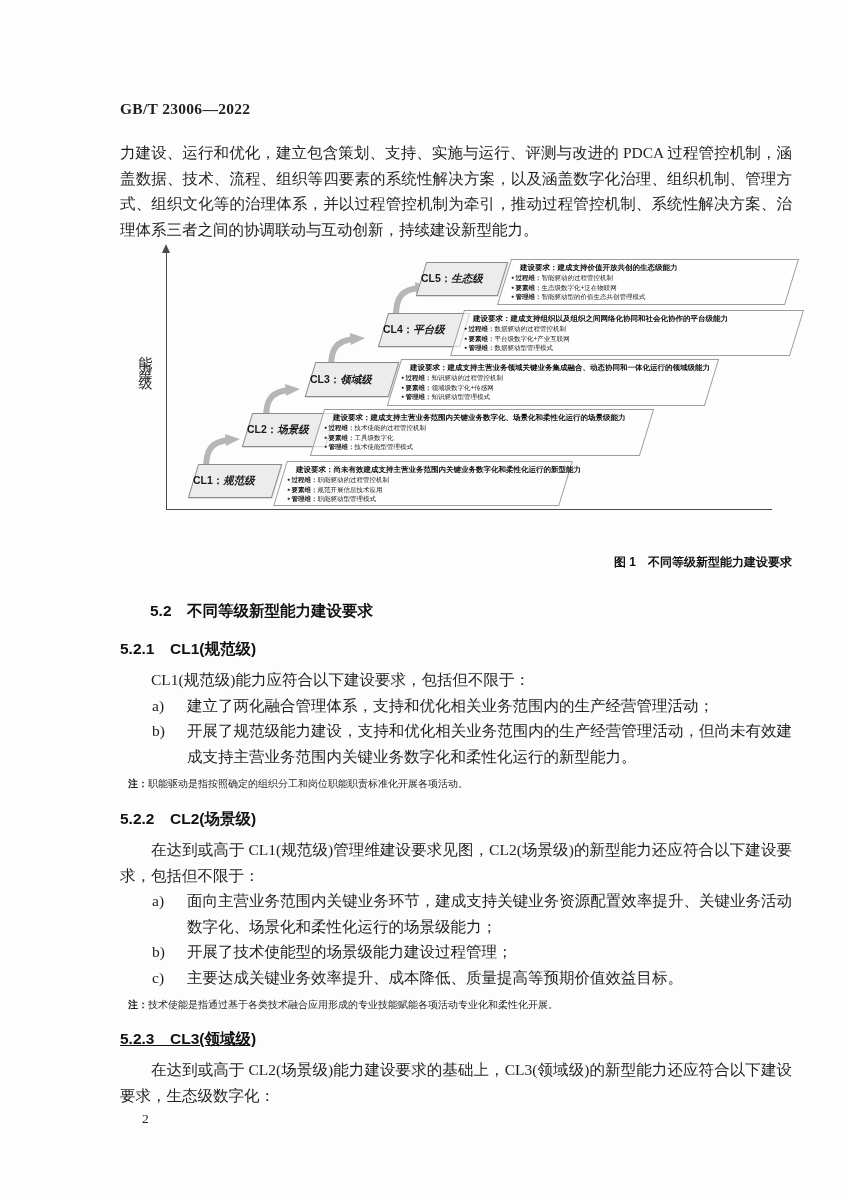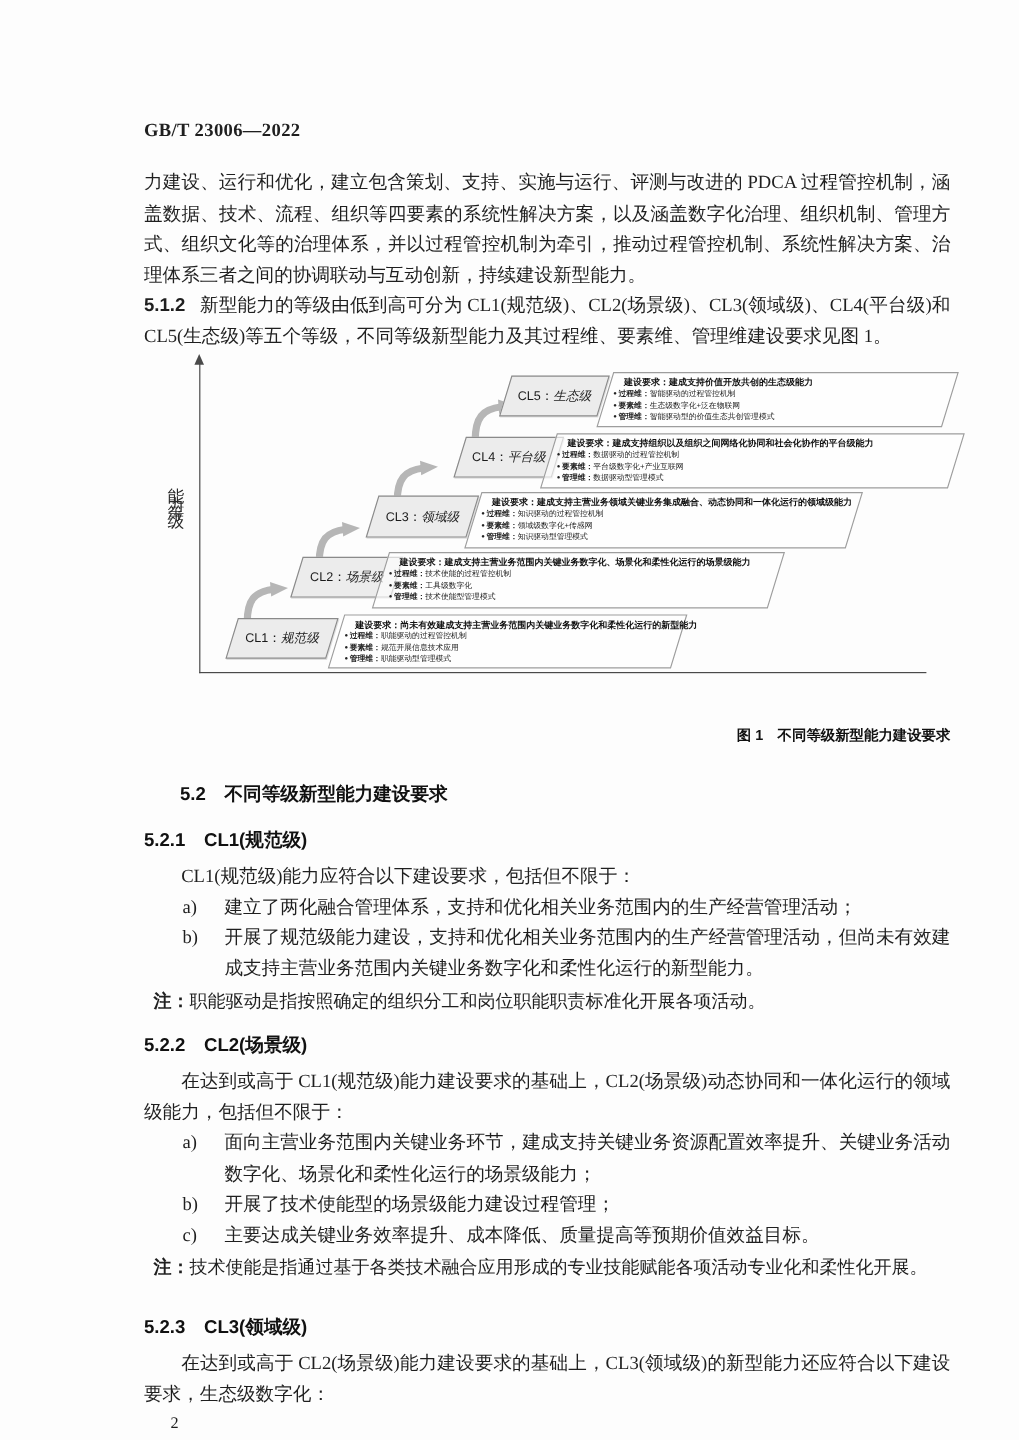--- a/index.html
+++ b/index.html
@@ -36,23 +36,23 @@
   }
 
   .level-box { position:absolute; }
   .level-box .box-bg {
     position:absolute; inset:0; background:#ececec;
     border:1px solid #8a8a8a; transform:skewX(-17deg);
     box-shadow:1px 1px 0 rgba(0,0,0,.12);
   }
   .level-box .box-label {
     position:relative; width:100%; height:100%;
-    display:flex; align-items:center; justify-content:center;
+    display:flex; align-items:center; 
     font-family:"Liberation Sans","DejaVu Sans",sans-serif;
-    font-size:10.5px; font-weight:normal; color:#1a1a1a; white-space:nowrap;
+    font-size:10.5px; font-weight:bold; color:#1a1a1a; white-space:nowrap;
   }
   .level-box .box-label .grade { font-style:italic; }
 
   .panel { position:absolute; }
   .panel .panel-bg { position:absolute; inset:0; border:1px solid #9d9d9d; transform:skewX(-17deg); background:rgba(255,255,255,.65); }
   .panel .panel-content { position:relative; padding:3px 0 0 0; font-family:"Liberation Sans","DejaVu Sans",sans-serif; }
   .panel .req-line { font-size:7.5px; font-weight:bold; white-space:nowrap; padding-left:16px; line-height:11px; color:#111; }
   .panel .dim-line { font-size:6.5px; line-height:9.5px; white-space:nowrap; padding-left:7px; color:#222; }
   .panel .dim-line::before { content:"● "; font-size:5px; vertical-align:1px; }
   .panel .dim-label { font-weight:bold; }
@@ -63,40 +63,39 @@
     margin-top:28px; text-align:right;
     font-family:"Liberation Sans","DejaVu Sans",sans-serif;
     font-size:12px; font-weight:bold; color:#111;
   }
 
   
   .h-sans { font-family:"Liberation Sans","DejaVu Sans",sans-serif; font-weight:bold; font-size:15.5px; color:#111; }
   .h-52   { margin-top:30px;margin-left:30px; }
   .h-521  { margin-top:17px; }
   .h-522  { margin-top:15px; }
-  .h-523  { margin-top:28px; }
+  .h-523  { margin-top:14px;text-decoration:underline; }
   .intro  { margin-top:7px; text-indent:2em; }
   .list-item { display:flex; font-size:15.5px; line-height:25.5px; text-align:justify; }
   .list-item .marker { width:35px; padding-left:32px; flex:0 0 67px; }
   .list-item .itext { flex:1; }
-  .note { margin-top:4px; font-size:15px; line-height:21px; padding-left:8px; text-align:justify; }
+  .note { margin-top:4px; font-size:10px; line-height:21px; padding-left:8px; text-align:justify; }
   .note .note-label { font-weight:bold; font-family:"Liberation Sans","DejaVu Sans",sans-serif; }
   .page-num { margin-top:3px; padding-left:22px; font-size:13.5px; }
 </style>
 </head>
 <body>
 
 <div class="page">
   <div class="content">
 
     <div class="doc-header">GB/T 23006—2022</div>
 
     <p class="body-p p1">力建设、运行和优化，建立包含策划、支持、实施与运行、评测与改进的 PDCA 过程管控机制，涵盖数据、技术、流程、组织等四要素的系统性解决方案，以及涵盖数字化治理、组织机制、管理方式、组织文化等的治理体系，并以过程管控机制为牵引，推动过程管控机制、系统性解决方案、治理体系三者之间的协调联动与互动创新，持续建设新型能力。</p>
 
-    <p class="clause"><span class="cnum">5.1.2</span><span>新型能力的等级由低到高可分为 CL1(规范级)、CL2(场景级)、CL3(领域级)、CL4(平台级)和 CL5(生态级)等五个等级，不同等级新型能力及其过程维、要素维、管理维建设要求见图 1。</span></p>
 
     <div class="figure">
       <div class="yaxis-label">能力等级</div>
       <div class="axis-arrow"></div>
       <div class="axis-v"></div>
       <div class="axis-h"></div>
 
       <svg class="arrow-svg" style="left:78px; top:186px;" viewBox="0 0 44 40">
           <path d="M8 36 C 8 17, 14 10, 30 8" fill="none" stroke="#b6b6b6" stroke-width="6" stroke-linecap="round"></path>
           <polygon points="27,2 42,7 28,14" fill="#b6b6b6"></polygon>
@@ -210,21 +209,21 @@
         <span class="marker">a)</span>
         <span class="itext">建立了两化融合管理体系，支持和优化相关业务范围内的生产经营管理活动；</span>
       </div>
     <div class="list-item">
         <span class="marker">b)</span>
         <span class="itext">开展了规范级能力建设，支持和优化相关业务范围内的生产经营管理活动，但尚未有效建成支持主营业务范围内关键业务数字化和柔性化运行的新型能力。</span>
       </div>
     <div class="note"><span class="note-label">注：</span><span>职能驱动是指按照确定的组织分工和岗位职能职责标准化开展各项活动。</span></div>
 
     <div class="h-sans h-522">5.2.2　CL2(场景级)</div>
-    <p class="body-p intro">在达到或高于 CL1(规范级)能力建设要求的基础上，CL2(场景级)动态协同和一体化运行的领域级能力，包括但不限于：</p>
+    <p class="body-p intro">在达到或高于 CL1(规范级)管理维建设要求见图，CL2(场景级)的新型能力还应符合以下建设要求，包括但不限于：</p>
     <div class="list-item">
         <span class="marker">a)</span>
         <span class="itext">面向主营业务范围内关键业务环节，建成支持关键业务资源配置效率提升、关键业务活动数字化、场景化和柔性化运行的场景级能力；</span>
       </div>
     <div class="list-item">
         <span class="marker">b)</span>
         <span class="itext">开展了技术使能型的场景级能力建设过程管理；</span>
       </div>
     <div class="list-item">
         <span class="marker">c)</span>

